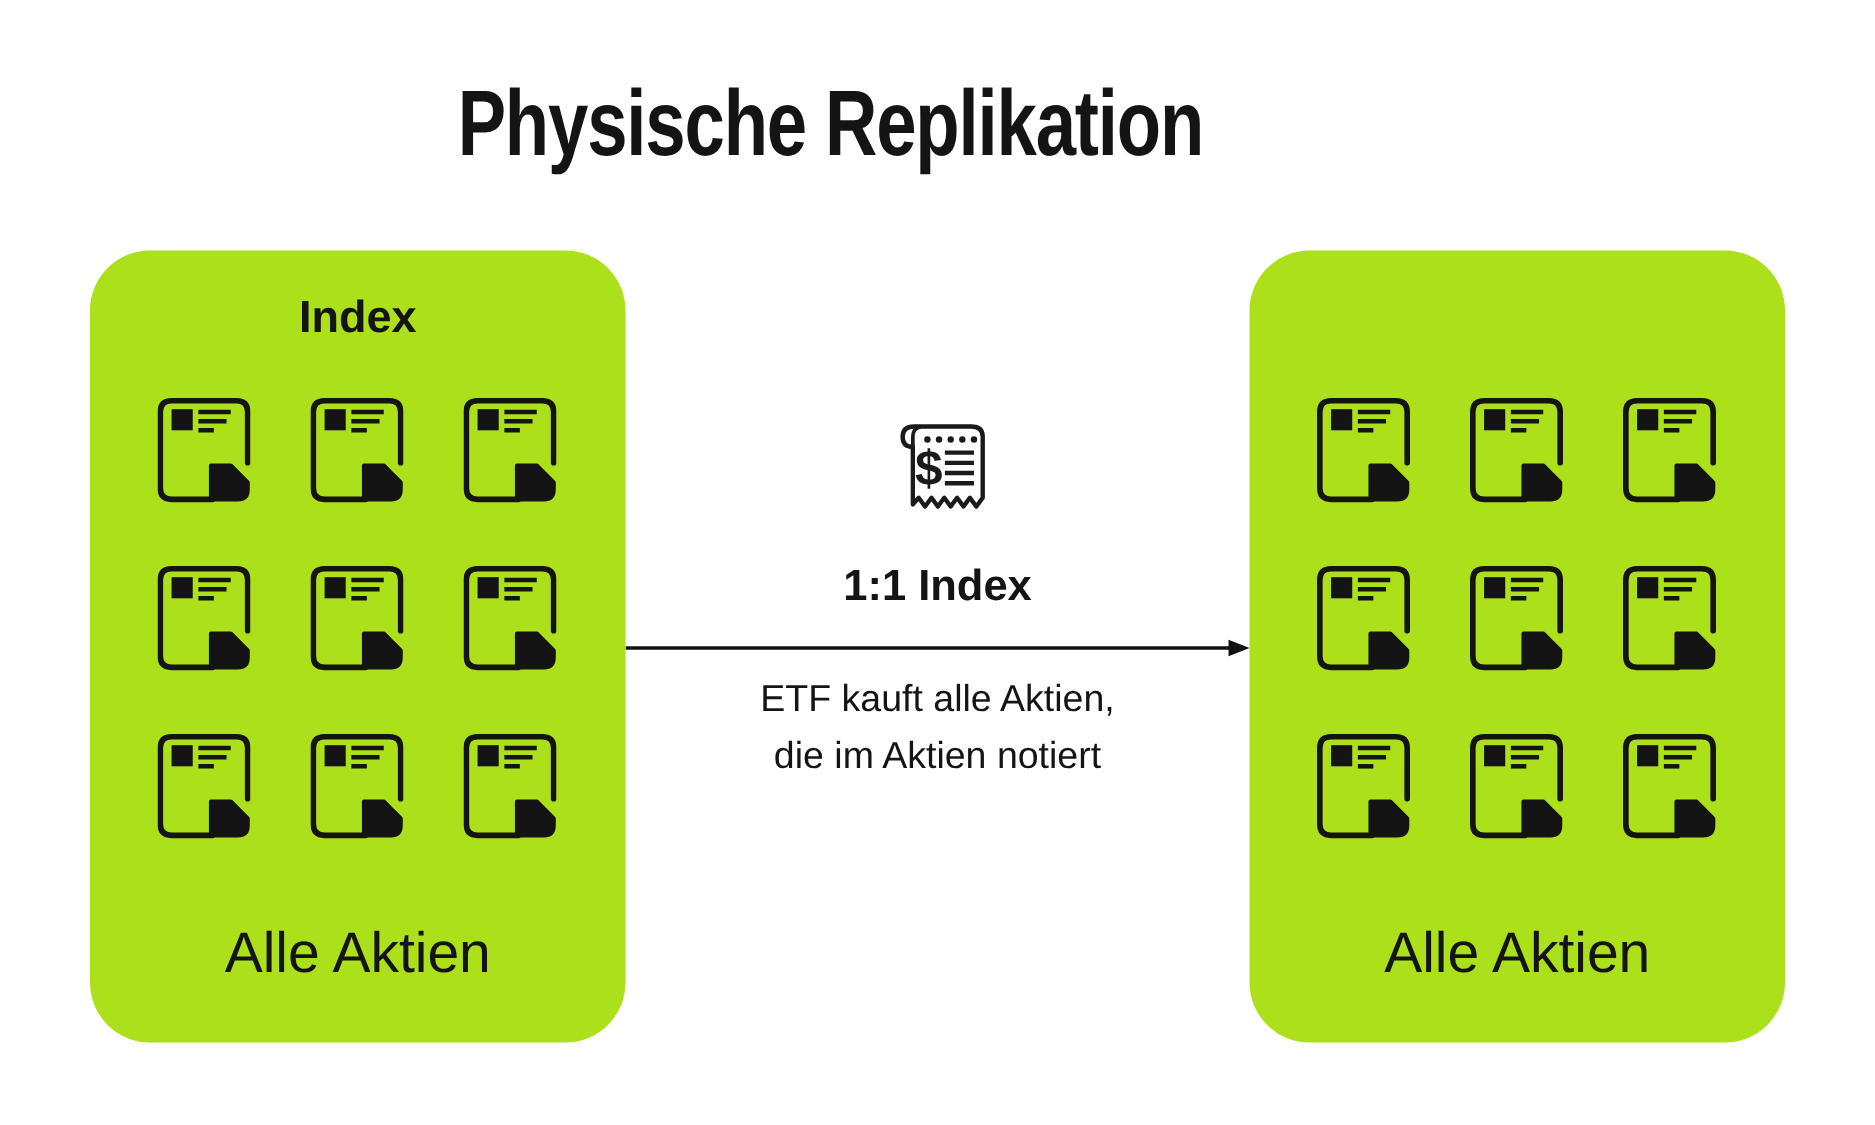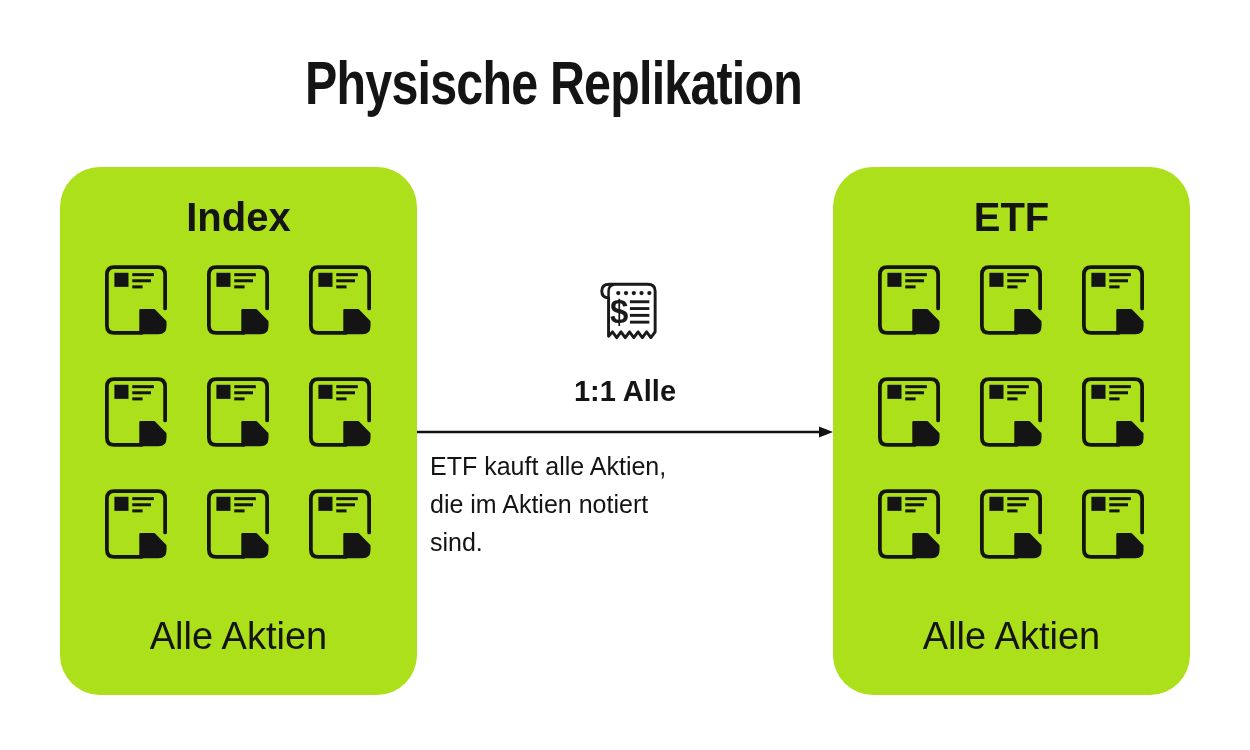--- a/index.html
+++ b/index.html
@@ -40,21 +40,21 @@
     width:357px;height:528px;
     background:var(--green);
     border-radius:40px;
   }
   .panel-left{left:60px;}
   .panel-right{left:833px;}
   .panel-title{
     position:absolute;
     left:0;top:28px;width:100%;
     text-align:center;
-    font-size:40px;
+    font-size:30px;
     font-weight:bold;
     color:var(--ink);
   }
   .doc-grid{
     position:absolute;
     left:45px;top:98px;
     display:grid;
     grid-template-columns:repeat(3,62px);
     grid-auto-rows:71px;
     column-gap:40px;
@@ -82,21 +82,22 @@
     color:var(--ink);
   }
   .arrow{
     position:absolute;
     left:417px;top:425px;
     width:416px;height:14px;
     display:block;
   }
   .transfer-desc{
     position:absolute;
-    left:430px;top:447px;width:340px;
+    left:455px;top:447px;width:340px;
+    text-align:center;
     font-size:25px;
     line-height:38px;
     color:var(--ink);
   }
 </style>
 </head>
 <body>
 
 <div class="canvas">
 
@@ -191,35 +192,33 @@
     <circle cx="41" cy="13" r="2.2" fill="#1a1a1a"></circle>
     <circle cx="49" cy="13" r="2.2" fill="#1a1a1a"></circle>
     <circle cx="57" cy="13" r="2.2" fill="#1a1a1a"></circle>
     <text x="26" y="44" text-anchor="middle" font-size="34" font-weight="bold" font-family="Liberation Sans, DejaVu Sans, sans-serif" fill="#1a1a1a">$</text>
     <line x1="37" y1="22" x2="57" y2="22" stroke="#1a1a1a" stroke-width="3"></line>
     <line x1="37" y1="29" x2="57" y2="29" stroke="#1a1a1a" stroke-width="3"></line>
     <line x1="37" y1="36" x2="57" y2="36" stroke="#1a1a1a" stroke-width="3"></line>
     <line x1="37" y1="43" x2="57" y2="43" stroke="#1a1a1a" stroke-width="3"></line>
   </svg>
 
-  <div class="transfer-label">1:1 Alle</div>
+  <div class="transfer-label">1:1 Index</div>
 
   <svg class="arrow" viewBox="0 0 416 14" xmlns="http://www.w3.org/2000/svg">
     <line x1="0" y1="7" x2="403" y2="7" stroke="#111111" stroke-width="2.4"></line>
     <polygon points="402,1.5 416,7 402,12.5" fill="#111111"></polygon>
   </svg>
 
   <div class="transfer-desc">
     <div>ETF kauft alle Aktien,</div>
     <div>die im Aktien notiert</div>
-    <div>sind.</div>
   </div>
 
   <section class="panel panel-right">
-    <div class="panel-title">ETF</div>
     <div class="doc-grid">
       <svg class="doc-icon" viewBox="0 0 66 75" xmlns="http://www.w3.org/2000/svg">
         <path d="M64,46 V10 Q64,2 56,2 H10 Q2,2 2,10 V64 Q2,72 10,72 H39" fill="none" stroke="#141414" stroke-width="4" stroke-linejoin="round" stroke-linecap="round"></path>
         <path d="M38,72 V48 H52 L64,60 V65 Q64,72 57,72 Z" fill="#141414" stroke="#141414" stroke-width="3" stroke-linejoin="round"></path>
         <rect x="10" y="8" width="15" height="15" fill="#141414"></rect>
         <line x1="29" y1="10" x2="52" y2="10" stroke="#141414" stroke-width="3.2"></line>
         <line x1="29" y1="16.5" x2="49" y2="16.5" stroke="#141414" stroke-width="3.2"></line>
         <line x1="29" y1="23" x2="40" y2="23" stroke="#141414" stroke-width="3.2"></line>
       </svg>
     <svg class="doc-icon" viewBox="0 0 66 75" xmlns="http://www.w3.org/2000/svg">

